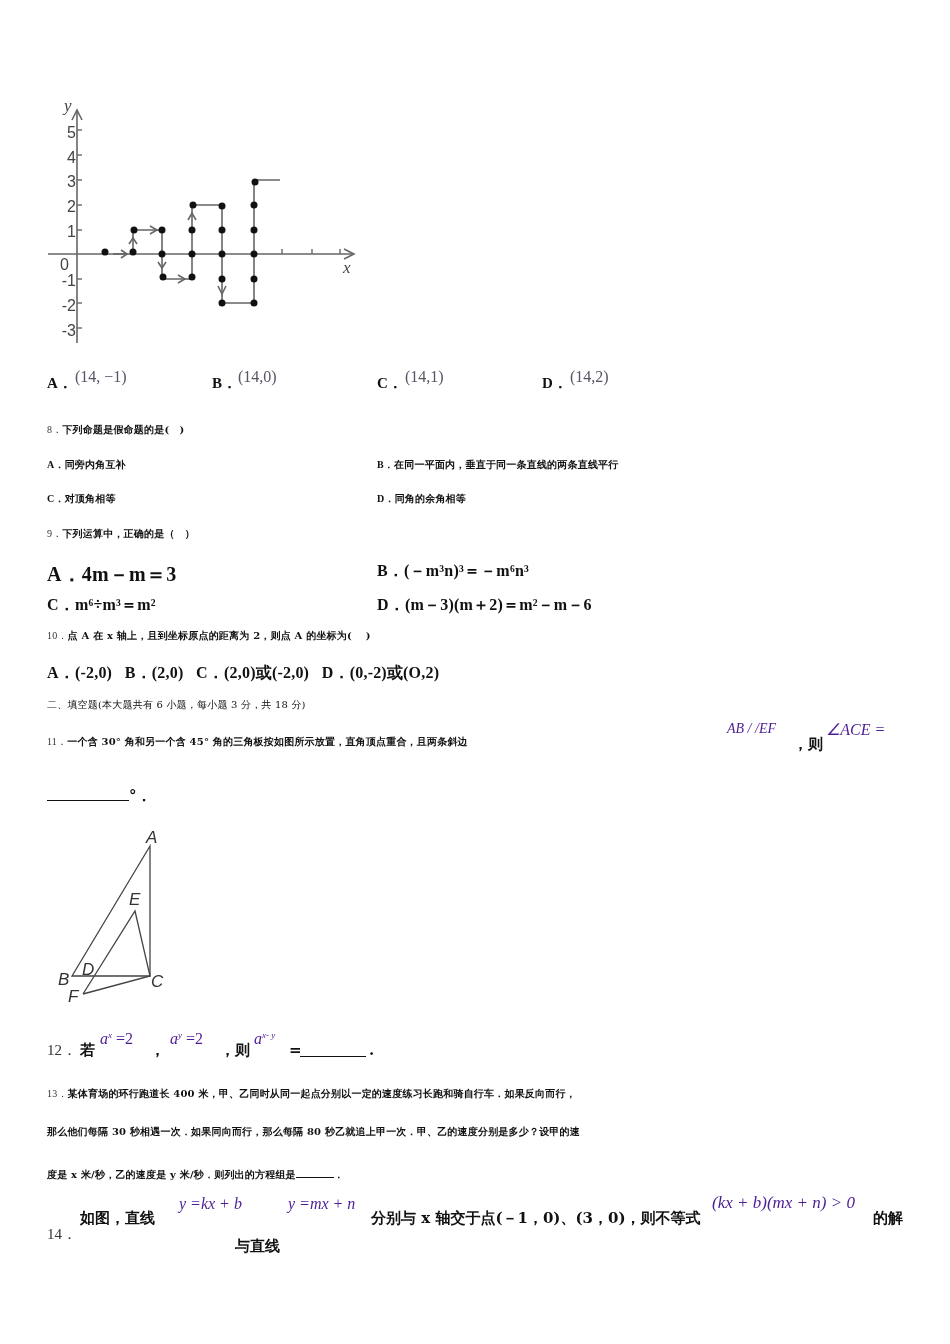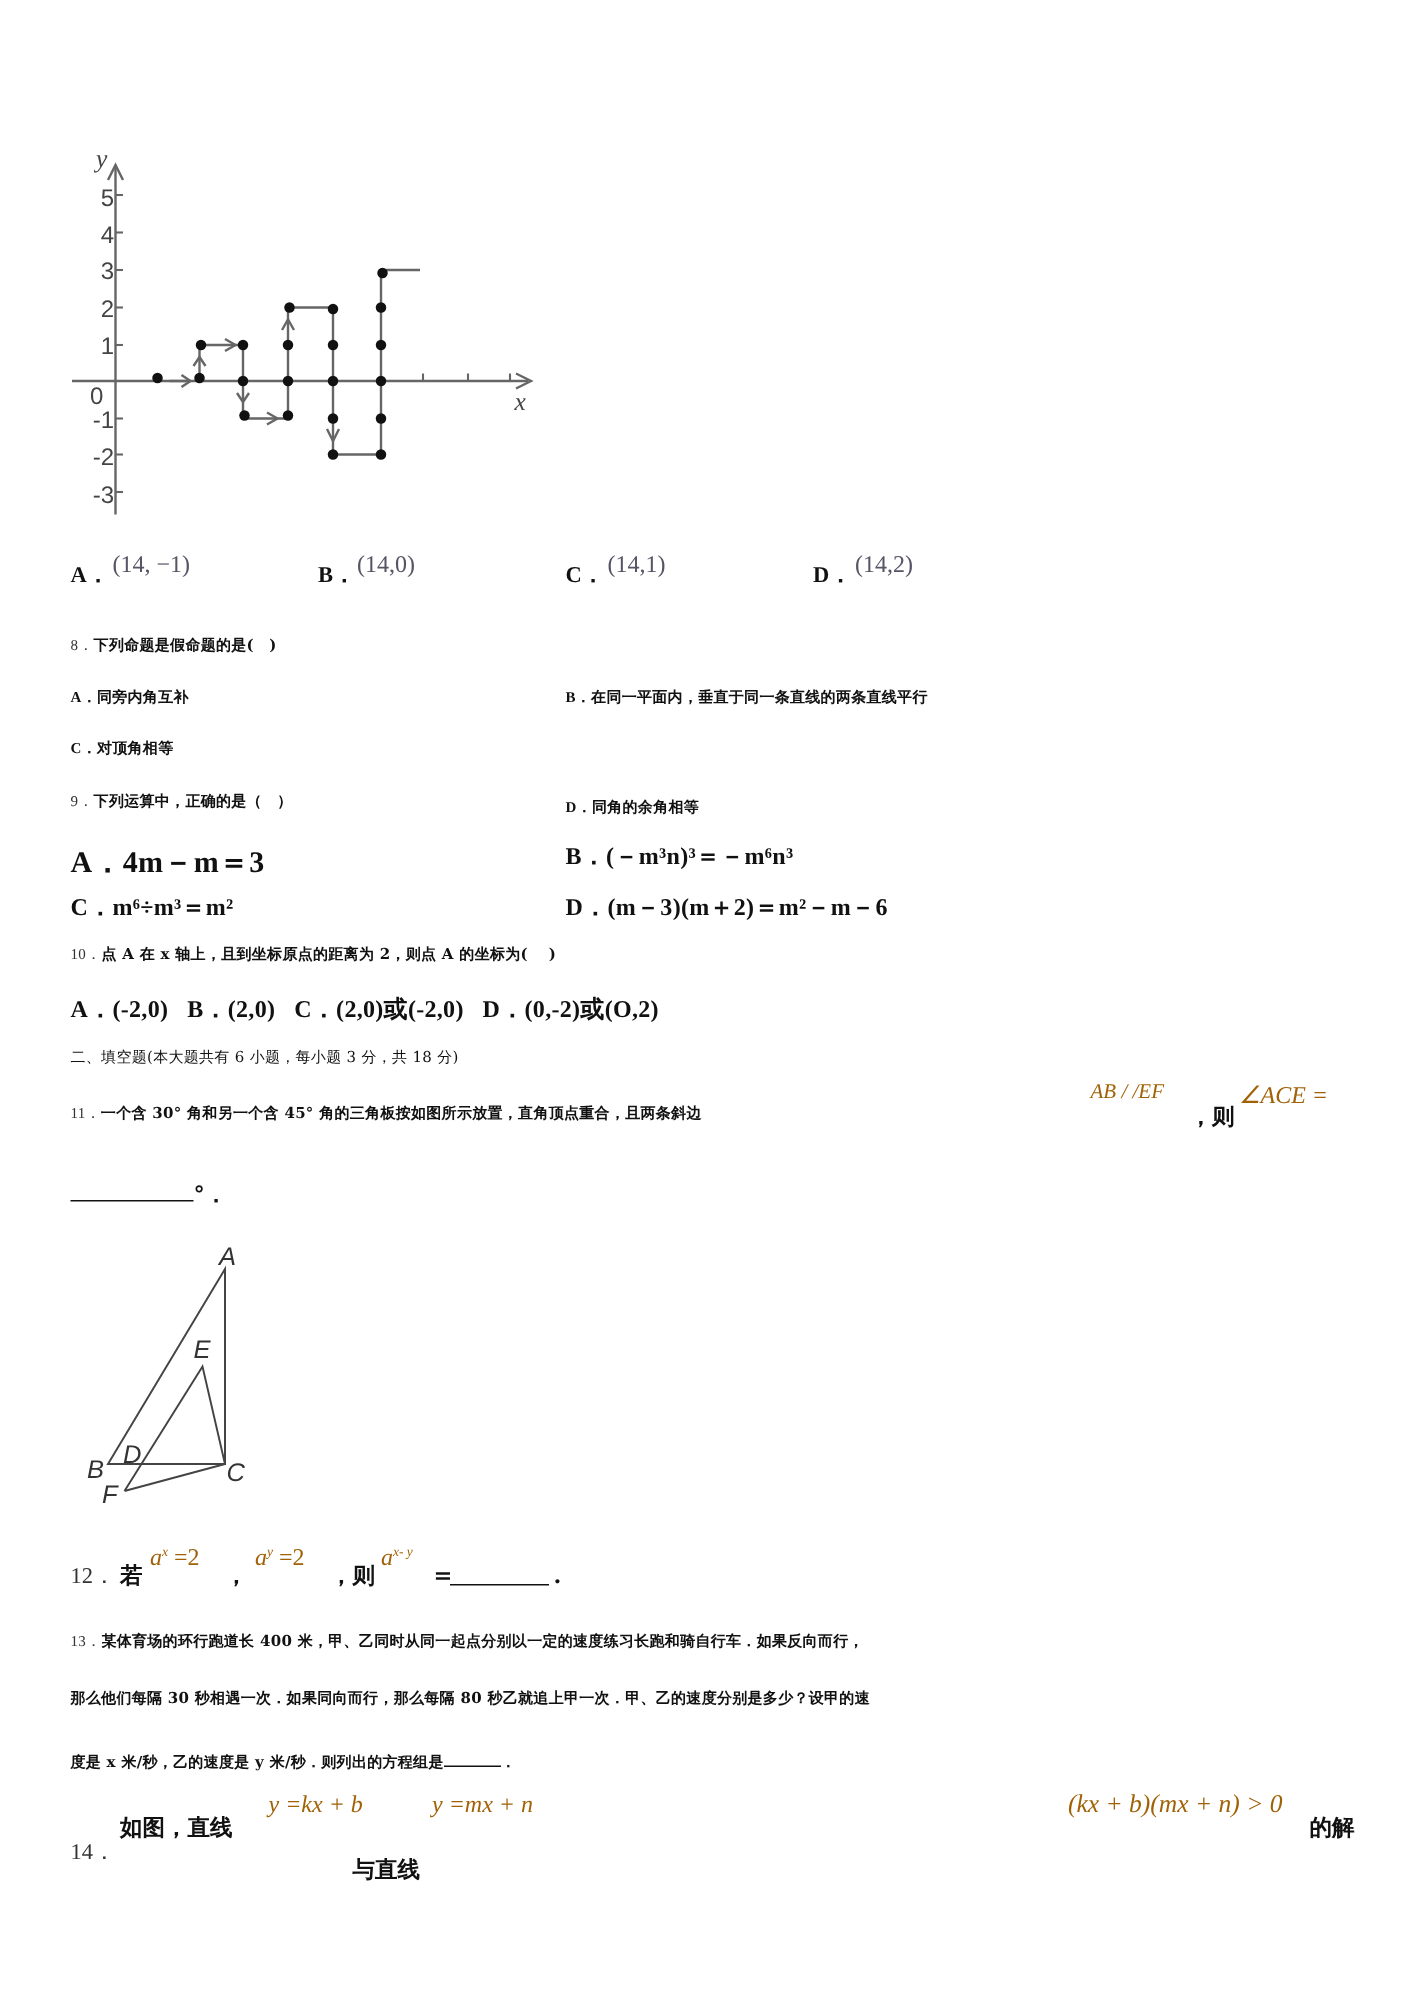--- a/index.html
+++ b/index.html
@@ -5,21 +5,21 @@
   html, body { margin: 0; padding: 0; background: #ffffff; }
   body {
     width: 950px; height: 1344px; position: relative; overflow: hidden;
     font-family: "DejaVu Serif", "Liberation Serif", serif;
     color: #111;
   }
   .abs { position: absolute; }
   .line { position: absolute; left: 47px; font-size: 10px; white-space: nowrap; font-weight: bold; letter-spacing: 0.2px; }
   .qnum { font-weight: normal; font-family: "Liberation Serif", serif; color: #333; }
   .opt { font-weight: bold; font-family: "Liberation Serif", serif; }
-  .math-grey { font-family: "Liberation Serif", serif; font-style: italic; color: #a16207; font-weight: normal; font-size: 15px; }
+  .math-grey { font-family: "Liberation Serif", serif; font-style: italic; color: #4c1d95; font-weight: normal; font-size: 15px; }
   .coord { font-family: "Liberation Serif", serif; color: #556; font-weight: normal; font-size: 16px; }
   .blank { display: inline-block; border-bottom: 1.5px solid #111; vertical-align: baseline; }
   sup { font-size: 9px; vertical-align: 6px; line-height: 0; }
   svg text { font-family: "Liberation Sans", sans-serif; }
 </style>
 </head>
 <body>
 
 <div class="abs" style="left:40px; top:92px; width:330px; height:260px;">
   <svg width="330" height="260" viewBox="40 92 330 260">
@@ -113,21 +113,21 @@
 </div>
 <div class="line" style="top:458px;">
   <span class="opt">A．</span><span>同旁内角互补</span>
 </div>
 <div class="line" style="top:458px; left:377px;">
   <span class="opt">B．</span><span>在同一平面内，垂直于同一条直线的两条直线平行</span>
 </div>
 <div class="line" style="top:492px;">
   <span class="opt">C．</span><span>对顶角相等</span>
 </div>
-<div class="line" style="top:492px; left:377px;margin-top:39px;">
+<div class="line" style="top:492px; left:377px;">
   <span class="opt">D．</span><span>同角的余角相等</span>
 </div>
 
 <div class="line" style="top:527px;">
   <span class="qnum">9．</span><span>下列运算中，正确的是（　）</span>
 </div>
 <div class="line" style="top:561px; font-family:'Liberation Serif',serif; font-size:20px;">
   <span class="opt">A．</span><span>4m－m＝3</span>
 </div>
 <div class="line" style="top:561px; left:377px; font-family:'Liberation Serif',serif; font-size:16px;">
@@ -199,15 +199,16 @@
 <div class="line" style="top:1163px;">
   <span>度是 x 米/秒，乙的速度是 y 米/秒．则列出的方程组是</span><span class="blank" style="width:38px; height:14px;"></span><span>．</span>
 </div>
 
 <div class="abs" style="left:47px; top:1193px; width:870px; height:40px; font-size:15px; font-weight:bold; white-space:nowrap;">
   <span class="abs qnum" style="left:0; top:16px;margin-top:16px;">14．</span>
   <span class="abs" style="left:33px; top:16px;">如图，直线</span>
   <span class="abs math-grey" style="left:132px; top:2px; font-size:16px;">y =kx + b</span>
   <span class="abs" style="left:188px; top:16px;margin-top:28px;">与直线</span>
   <span class="abs math-grey" style="left:241px; top:2px; font-size:16px;">y =mx + n</span>
+  <span class="abs" style="left:324px; top:16px;">分别与 x 轴交于点(－1，0)、(3，0)，则不等式</span>
   <span class="abs math-grey" style="left:665px; top:0px; font-size:17px;">(kx + b)(mx + n) &gt; 0</span>
   <span class="abs" style="left:826px; top:16px;">的解</span>
 </div>
 
 </body></html>

